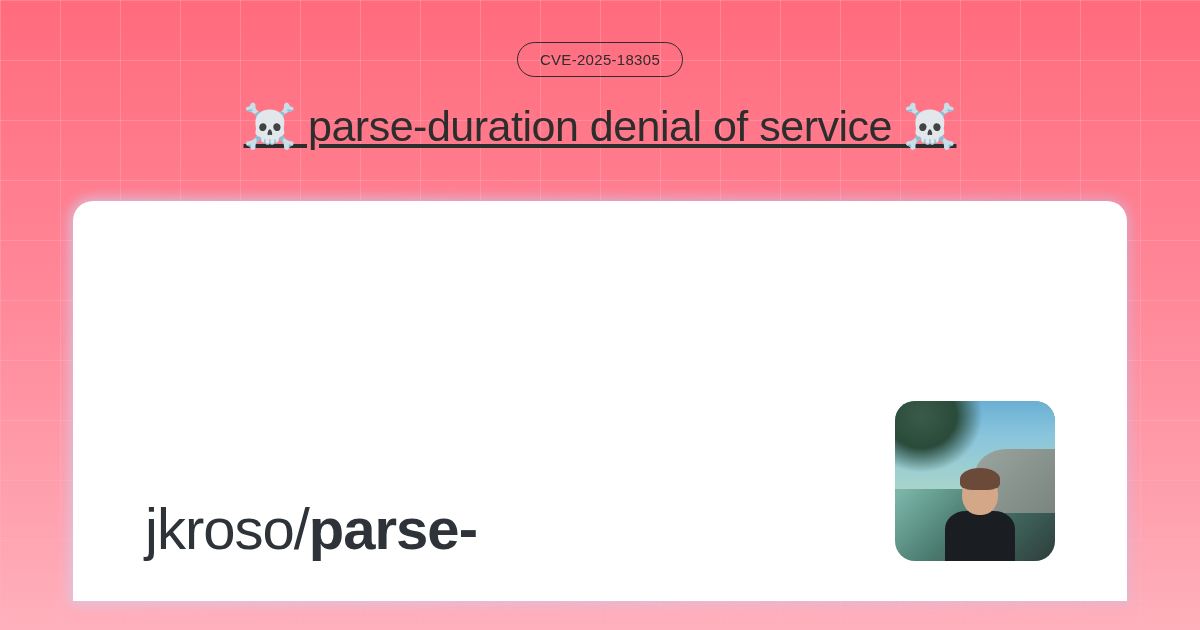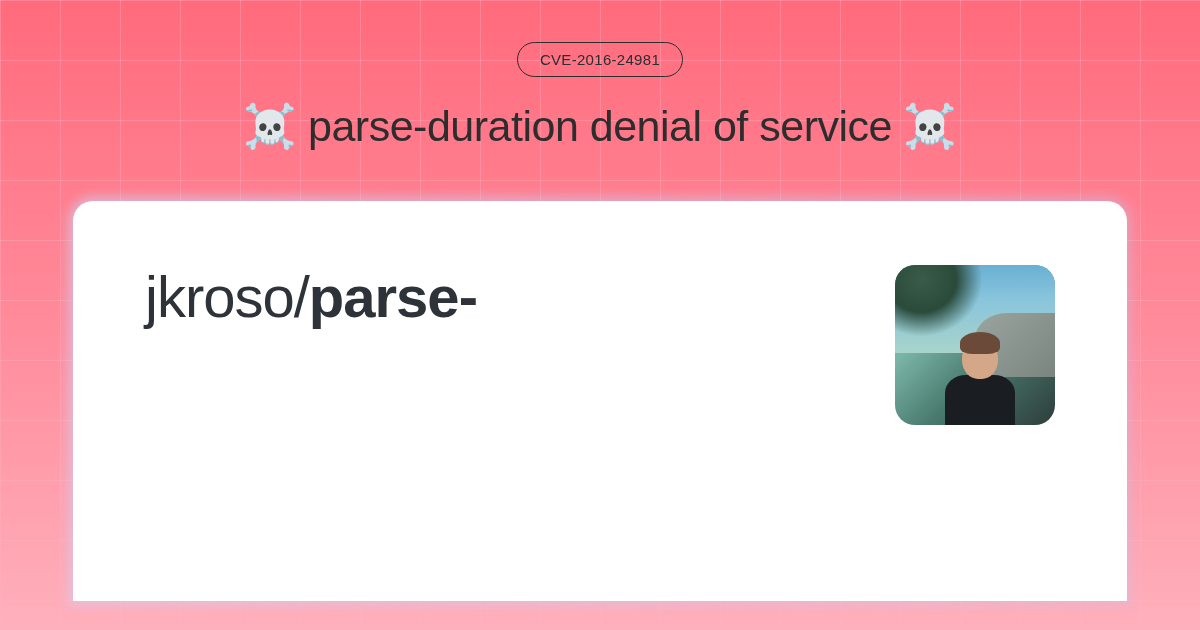--- a/index.html
+++ b/index.html
@@ -51,20 +51,21 @@
       color: #2d2d2d;
       letter-spacing: 0.3px;
     }
 
     .title {
       margin-top: 24px;
       font-size: 43px;
       font-weight: 400;
       color: #2d2d2d;
       letter-spacing: -0.5px;
+      text-decoration: underline;
     }
 
     .card-wrapper {
       margin-top: 50px;
       width: 1054px;
       position: relative;
     }
 
     .card-glow {
       position: absolute;
@@ -75,20 +76,21 @@
     }
 
     .card {
       position: relative;
       background: #ffffff;
       border-radius: 20px 20px 0 0;
       padding: 64px 72px 40px 72px;
       min-height: 400px;
       display: flex;
       gap: 40px;
+      align-items: flex-end;
     }
 
     .card-left {
       flex: 1;
     }
 
     .repo-title {
       font-size: 58px;
       line-height: 1.1;
       color: #2d3339;
@@ -192,21 +194,21 @@
     }
   </style>
 </head>
 <body>
 
 <div class="background"></div>
 <div class="grid-overlay"></div>
 
 <div class="content">
   <div class="cve-badge">
-    <span>CVE-2016-24981</span>
+    <span>CVE-2025-18305</span>
   </div>
 
   <h1 class="title">☠️ parse-duration denial of service ☠️</h1>
 
   <div class="card-wrapper">
     <div class="card-glow"></div>
     <div class="card">
       <div class="card-left">
         <h2 class="repo-title">
           <span class="repo-owner">jkroso</span><span class="repo-owner">/</span><span class="repo-name">parse</span><span class="repo-name">-</span><br>

